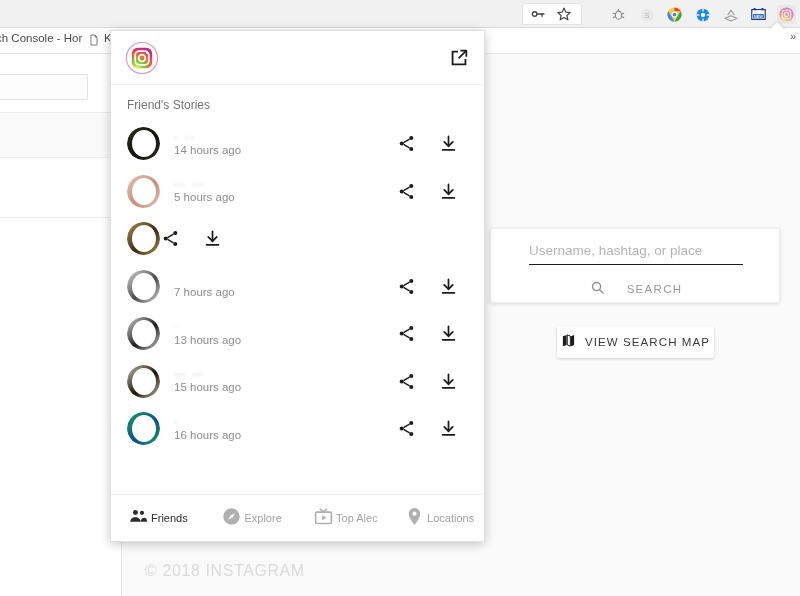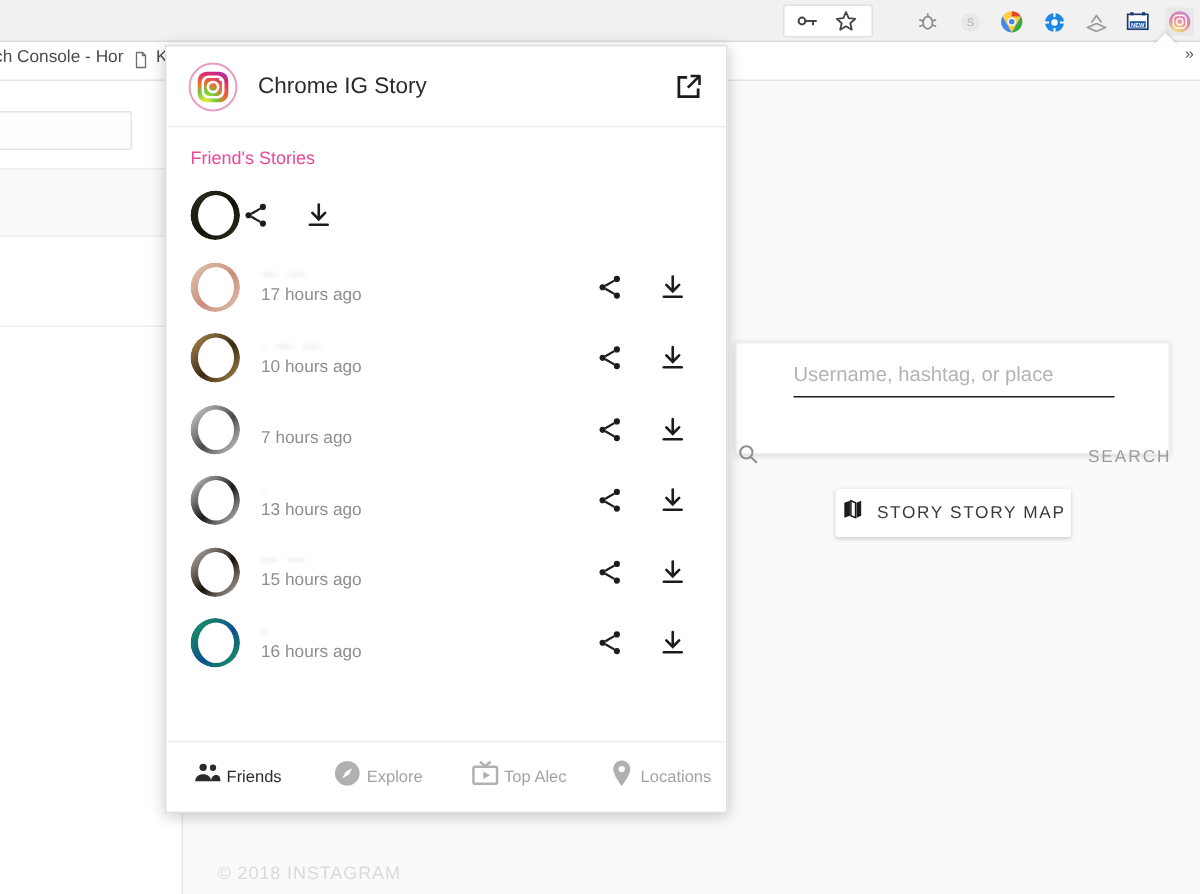--- a/index.html
+++ b/index.html
@@ -65,39 +65,38 @@
     position: absolute; left: 0; width: 122px;
     border-top: 1px solid #ededed; border-bottom: 1px solid #ededed;
     background: #fafafa;
   }
   .page-right-col {
     position: absolute; left: 122px; top: 0; width: 678px; height: 542px;
     background: #fafafa;
   }
   .page-footer {
     position: absolute; left: 145px; top: 508px;
-    font-size: 12px; color: #dadada; letter-spacing: .6px; margin-top: 13px;
+    font-size: 16px; color: #dadada; letter-spacing: .6px;
   }
 
   
   .search-card {
     position: absolute; left: 490px; top: 228px; width: 290px; height: 75px;
     background: #ffffff; border: 1px solid #efefef; border-radius: 2px;
     box-shadow: 0 1px 4px rgba(0,0,0,.14);
   }
   .search-field {
     position: absolute; left: 38px; top: 12px; width: 214px;
     border-bottom: 1.6px solid #1c1c1c; padding-bottom: 5px;
   }
   .search-field .ph { font-size: 13.5px; color: #b4b4b4; }
   .search-action {
     position: absolute; left: 0; top: 48px; width: 290px; height: 24px;
-    display: flex; align-items: center; justify-content: space-between; gap: 22px;
+    display: flex; align-items: center; justify-content: center; gap: 22px;
     cursor: pointer;
-    margin-top: 16px;
   }
   .search-action .lbl {
     font-size: 11.5px; color: #9a9a9a; letter-spacing: 1.3px;
   }
   .map-button {
     position: absolute; left: 557px; top: 326px; width: 157px; height: 32px;
     background: #ffffff; border-radius: 2px;
     box-shadow: 0 1px 3px rgba(0,0,0,.18);
     display: flex; align-items: center; justify-content: center; gap: 9px;
     cursor: pointer;
@@ -127,21 +126,21 @@
     display: flex; align-items: center; padding: 0 14px;
   }
   .ig-logo { width: 34px; height: 34px; flex: 0 0 34px; }
   .hdr-text { margin-left: 13px; flex: 1; }
   .hdr-title { font-size: 15px; color: #2b2b2b; line-height: 18px; }
   .hdr-sub { font-size: 11.5px; color: #9d9d9d; line-height: 15px; }
   .hdr-ext { width: 22px; height: 22px; cursor: pointer; }
 
   .section-title {
     padding: 13px 16px 8px 16px;
-    font-size: 12px; color: #ec4899;
+    font-size: 12px; color: #737373;
   }
 
   .story-list { height: 368px; overflow: hidden; }
   .story-row {
     display: flex; align-items: center;
     height: 47.5px; padding: 0 0 0 16px;
   }
   .avatar {
     width: 33px; height: 33px; border-radius: 50%;
     flex: 0 0 33px; position: relative; overflow: hidden;
@@ -208,21 +207,21 @@
   </div>
 
   <div class="map-button">
     <span>
       <svg width="15" height="15" viewBox="0 0 24 24" fill="#1c1c1c">
         <path d="M3 5l6-2v16l-6 2V5z"></path>
           <path d="M10 3l5 2v16l-5-2V3z" fill="#ffffff" stroke="#1c1c1c" stroke-width="1.6"></path>
           <path d="M16 5l5-2v16l-5 2V5z"></path>
       </svg>
     </span>
-    <span class="lbl">STORY STORY MAP</span>
+    <span class="lbl">VIEW SEARCH MAP</span>
   </div>
 
   <div class="toolbar">
     <div class="omni-right">
       <span class="tb-icon">
         <svg width="16" height="16" viewBox="0 0 24 24" fill="none" stroke="#444" stroke-width="2" stroke-linecap="round">
           <circle cx="7" cy="12" r="3.4"></circle>
             <line x1="10.4" y1="12" x2="21" y2="12"></line>
             <line x1="18" y1="12" x2="18" y2="15.5"></line>
         </svg>
@@ -343,39 +342,42 @@
           </defs>
           <circle cx="20" cy="20" r="18.4" fill="none" stroke="#e5a0c4" stroke-width="1.6"></circle>
           <circle cx="20" cy="20" r="15.4" fill="none" stroke="#ffffff" stroke-width="1.6"></circle>
           <rect x="8" y="8" width="24" height="24" rx="7" fill="url(#iggrad2)"></rect>
           <rect x="12" y="12" width="16" height="16" rx="4.6" fill="none" stroke="#ffffff" stroke-width="2"></rect>
           <circle cx="20" cy="20" r="4" fill="none" stroke="#ffffff" stroke-width="2"></circle>
           <circle cx="26" cy="14" r="1.3" fill="#ffffff"></circle>
         </svg>
       </span>
       <div class="hdr-text">
-        <div class="hdr-title">Chrome IG Story</div>
       </div>
       <span class="hdr-ext">
         <svg width="22" height="22" viewBox="0 0 24 24" fill="none" stroke="#1c1c1c" stroke-width="1.9" stroke-linejoin="round">
           <path d="M4 4h7V6H6v12h12v-5h2v7H4z" fill="#1c1c1c" stroke="none"></path>
           <path d="M13.5 4H20v6.5"></path>
             <line x1="19.4" y1="4.6" x2="11.5" y2="12.5"></line>
         </svg>
       </span>
     </div>
 
     <div class="section-title">Friend's Stories</div>
 
     <div class="story-list">
         <div class="story-row">
           <div class="avatar">
             <div class="ring" style="background:linear-gradient(135deg,#2d3321 0%,#101208 55%,#2d3321 100%);"></div>
             <div class="inner"></div>
           </div>
+          <div class="row-text">
+            <div class="row-user">-   --</div>
+            <div class="row-time">14 hours ago</div>
+          </div>
           <div class="row-actions">
             <span class="act-btn">
               <svg width="19" height="19" viewBox="0 0 24 24" fill="#1c1c1c">
                 <circle cx="18" cy="5" r="2.6"></circle>
                 <circle cx="18" cy="19" r="2.6"></circle>
                 <circle cx="6" cy="12" r="2.6"></circle>
                 <line x1="8.3" y1="10.8" x2="15.8" y2="6.4" stroke="#1c1c1c" stroke-width="1.9"></line>
                 <line x1="8.3" y1="13.2" x2="15.8" y2="17.6" stroke="#1c1c1c" stroke-width="1.9"></line>
               </svg>
             </span>
@@ -388,21 +390,21 @@
             </span>
           </div>
         </div>
         <div class="story-row">
           <div class="avatar">
             <div class="ring" style="background:linear-gradient(135deg,#e0c8b4 0%,#c98d7a 55%,#e0c8b4 100%);"></div>
             <div class="inner"></div>
           </div>
           <div class="row-text">
             <div class="row-user">—      —</div>
-            <div class="row-time">17 hours ago</div>
+            <div class="row-time">5 hours ago</div>
           </div>
           <div class="row-actions">
             <span class="act-btn">
               <svg width="19" height="19" viewBox="0 0 24 24" fill="#1c1c1c">
                 <circle cx="18" cy="5" r="2.6"></circle>
                 <circle cx="18" cy="19" r="2.6"></circle>
                 <circle cx="6" cy="12" r="2.6"></circle>
                 <line x1="8.3" y1="10.8" x2="15.8" y2="6.4" stroke="#1c1c1c" stroke-width="1.9"></line>
                 <line x1="8.3" y1="13.2" x2="15.8" y2="17.6" stroke="#1c1c1c" stroke-width="1.9"></line>
               </svg>
@@ -413,24 +415,20 @@
                 <polyline points="6.6,10 12,15.4 17.4,10" fill="none"></polyline>
                 <line x1="4.5" y1="20" x2="19.5" y2="20"></line>
               </svg>
             </span>
           </div>
         </div>
         <div class="story-row">
           <div class="avatar">
             <div class="ring" style="background:linear-gradient(135deg,#b58f52 0%,#3a2b14 55%,#b58f52 100%);"></div>
             <div class="inner"></div>
-          </div>
-          <div class="row-text">
-            <div class="row-user">.    — —</div>
-            <div class="row-time">10 hours ago</div>
           </div>
           <div class="row-actions">
             <span class="act-btn">
               <svg width="19" height="19" viewBox="0 0 24 24" fill="#1c1c1c">
                 <circle cx="18" cy="5" r="2.6"></circle>
                 <circle cx="18" cy="19" r="2.6"></circle>
                 <circle cx="6" cy="12" r="2.6"></circle>
                 <line x1="8.3" y1="10.8" x2="15.8" y2="6.4" stroke="#1c1c1c" stroke-width="1.9"></line>
                 <line x1="8.3" y1="13.2" x2="15.8" y2="17.6" stroke="#1c1c1c" stroke-width="1.9"></line>
               </svg>

